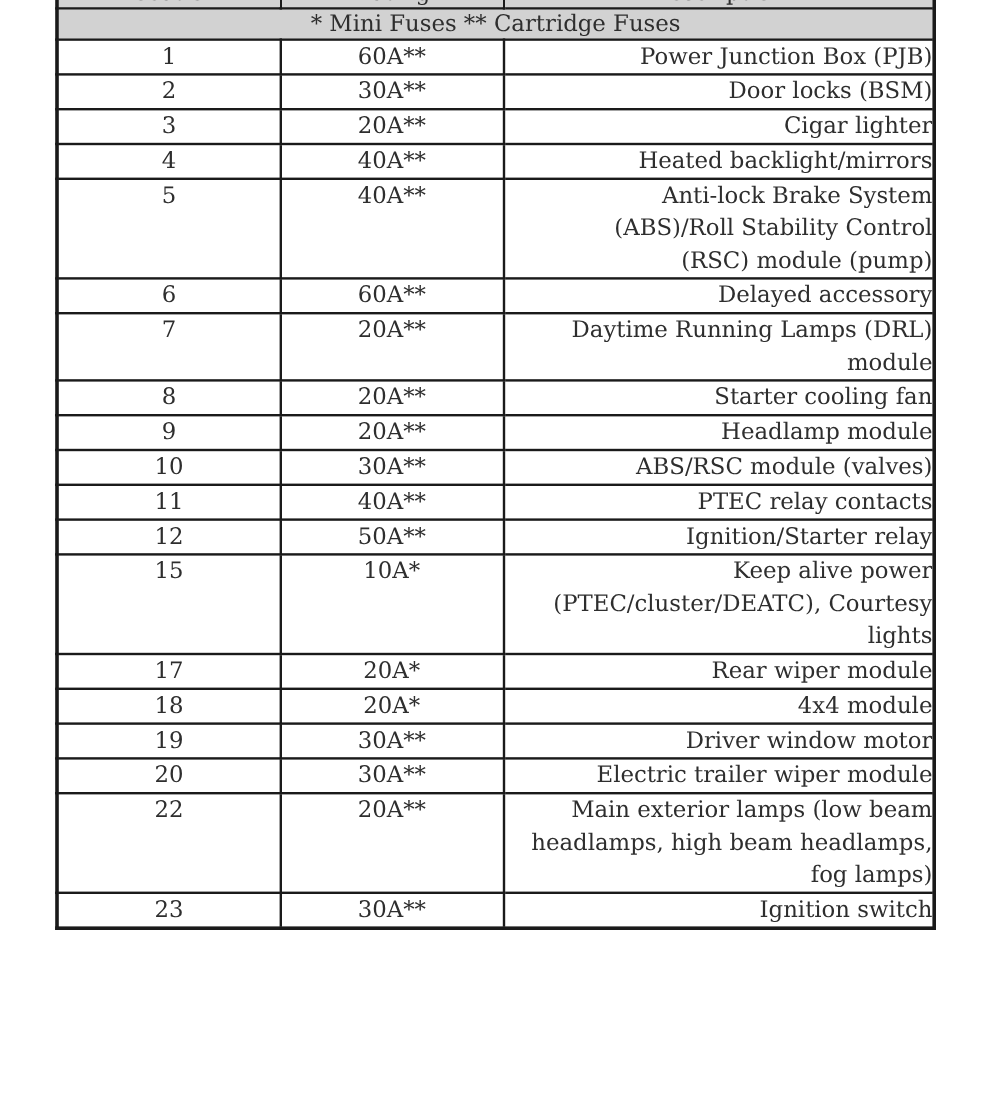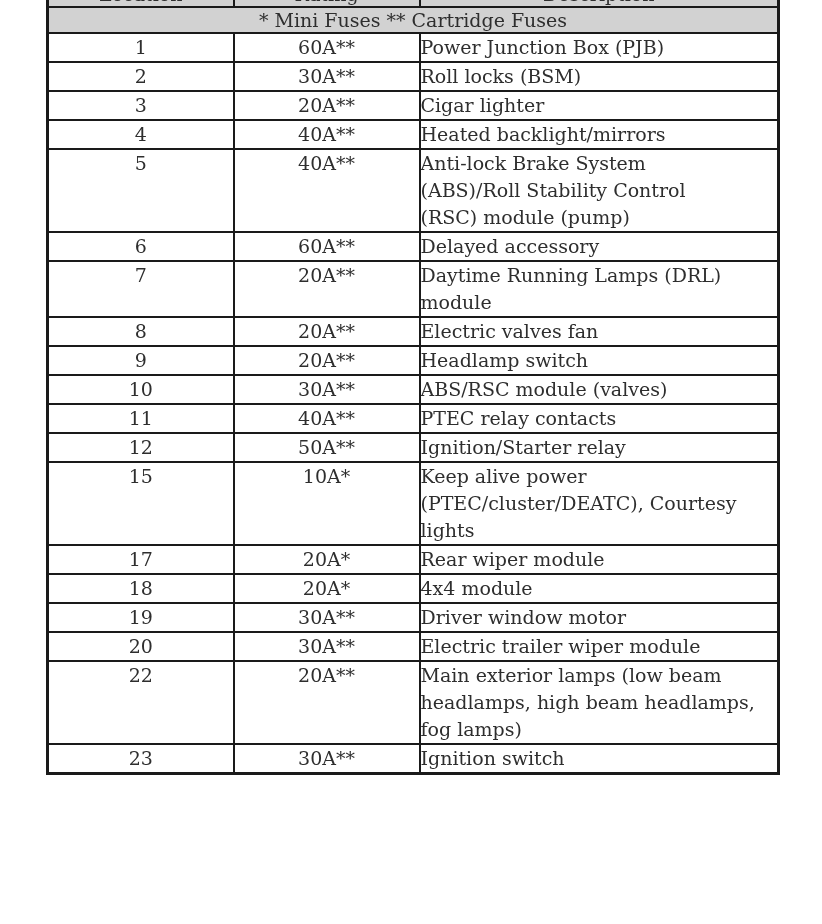--- a/index.html
+++ b/index.html
@@ -71,21 +71,21 @@
   }
 
   tr.data-row td {
     height: 27px;
     background: #ffffff;
   }
 
   td.cell-fuse   { text-align: center; }
   td.cell-amp    { text-align: center; margin-left: 48px; }
   td.cell-desc   {
-    text-align: left;
+    text-align: right;
     padding-left: 6px;
     padding-right: 4px;
     white-space: pre-line;
   }
 
   col.col-fuse { width: 186px; }
   col.col-amp  { width: 186px; }
   col.col-desc { width: 359px; }
 </style>
 </head>
@@ -119,21 +119,21 @@
 
     <tr class="data-row">
       <td class="cell-fuse">1</td>
       <td class="cell-amp">60A**</td>
       <td class="cell-desc">Power Junction Box (PJB)</td>
     </tr>
 
     <tr class="data-row">
       <td class="cell-fuse">2</td>
       <td class="cell-amp">30A**</td>
-      <td class="cell-desc">Roll locks (BSM)</td>
+      <td class="cell-desc">Door locks (BSM)</td>
     </tr>
 
     <tr class="data-row">
       <td class="cell-fuse">3</td>
       <td class="cell-amp">20A**</td>
       <td class="cell-desc">Cigar lighter</td>
     </tr>
 
     <tr class="data-row">
       <td class="cell-fuse">4</td>
@@ -158,27 +158,27 @@
     <tr class="data-row">
       <td class="cell-fuse">7</td>
       <td class="cell-amp">20A**</td>
       <td class="cell-desc">Daytime Running Lamps (DRL)
 module</td>
     </tr>
 
     <tr class="data-row">
       <td class="cell-fuse">8</td>
       <td class="cell-amp">20A**</td>
-      <td class="cell-desc">Electric valves fan</td>
+      <td class="cell-desc">Starter cooling fan</td>
     </tr>
 
     <tr class="data-row">
       <td class="cell-fuse">9</td>
       <td class="cell-amp">20A**</td>
-      <td class="cell-desc">Headlamp switch</td>
+      <td class="cell-desc">Headlamp module</td>
     </tr>
 
     <tr class="data-row">
       <td class="cell-fuse">10</td>
       <td class="cell-amp">30A**</td>
       <td class="cell-desc">ABS/RSC module (valves)</td>
     </tr>
 
     <tr class="data-row">
       <td class="cell-fuse">11</td>

